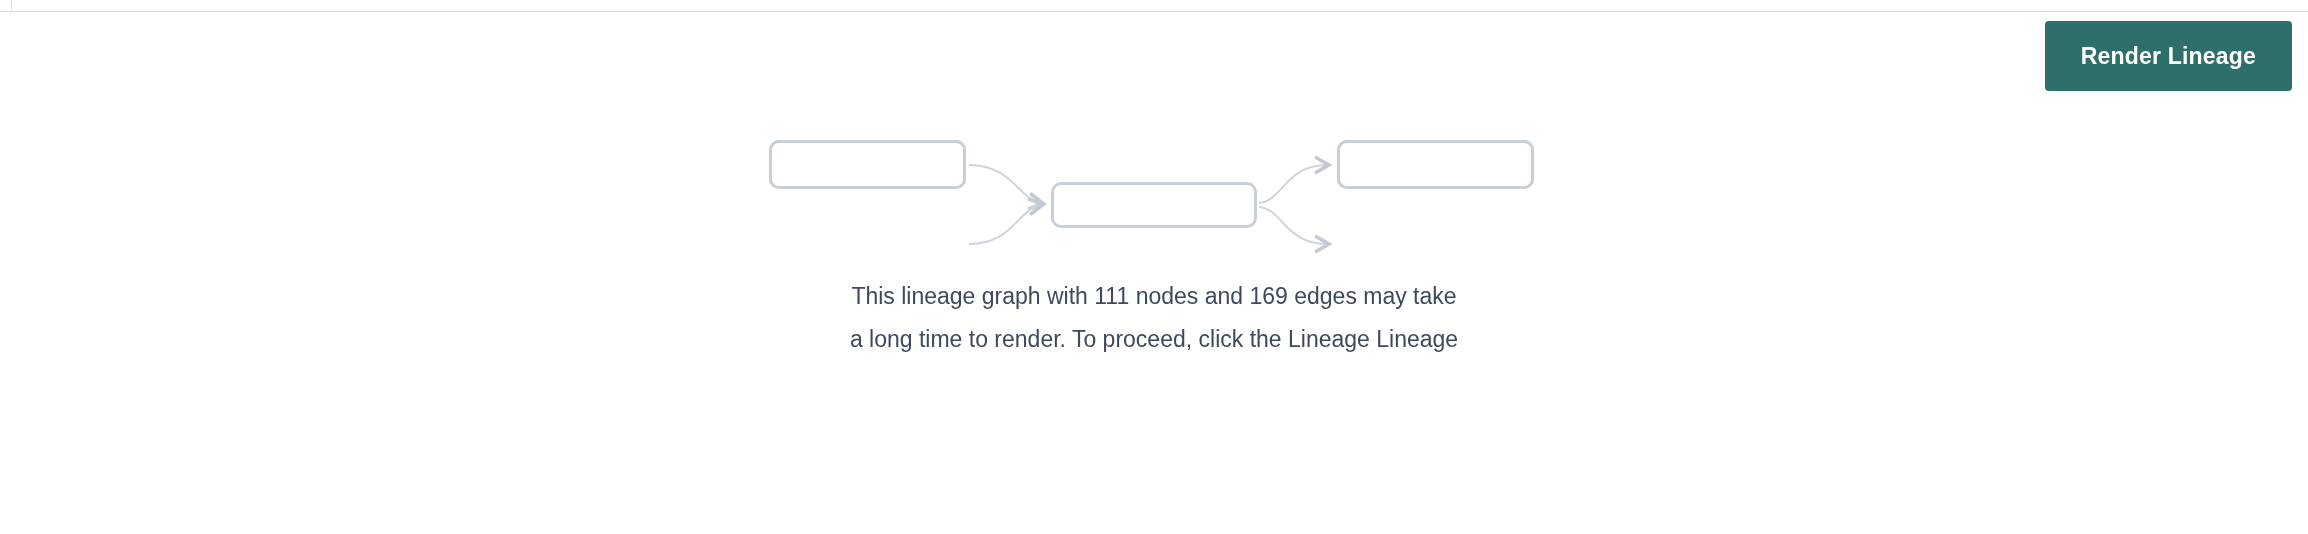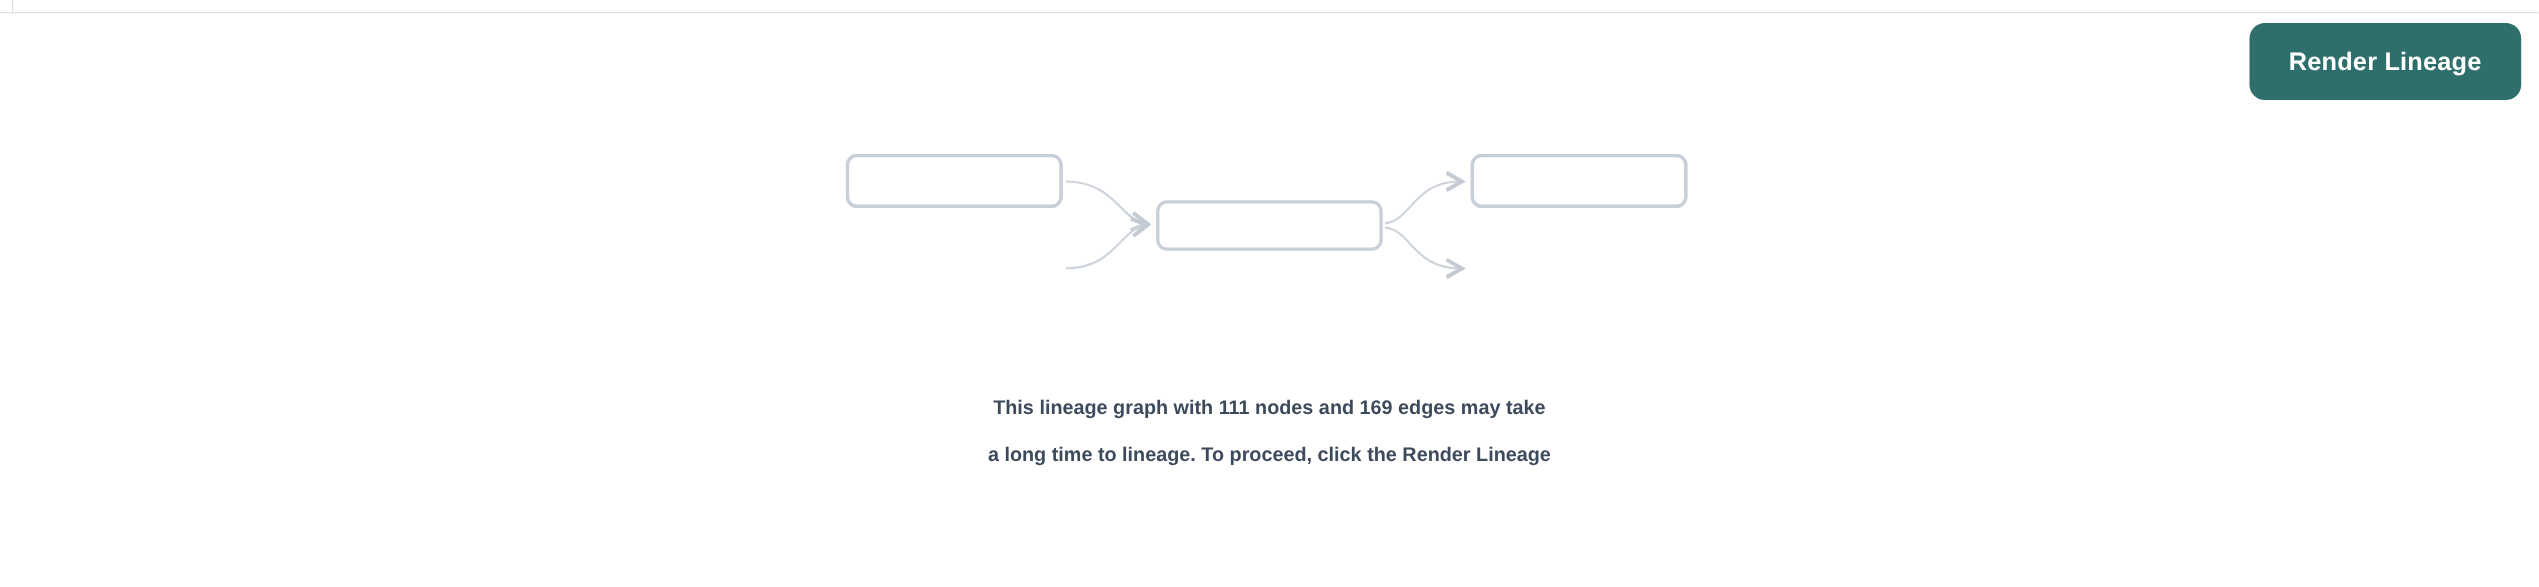--- a/index.html
+++ b/index.html
@@ -37,21 +37,21 @@
     right: 16px;
     height: 70px;
     padding: 0 36px;
     background: #2e6f6b;
     color: #ffffff;
     font-family: inherit;
     font-weight: 700;
     font-size: 23px;
     letter-spacing: 0.2px;
     border: none;
-    border-radius: 14px;
+    border-radius: 4px;
     cursor: pointer;
   }
   .content {
     width: 770px;
     margin: 0 auto;
     padding-top: 140px;
   }
   .graph {
     position: relative;
     width: 770px;
@@ -73,25 +73,24 @@
   .node.n5 { left: 568px; top: 80; }
   .edges {
     position: absolute;
     left: 0;
     top: 0;
     width: 770px;
     height: 135px;
     pointer-events: none;
   }
   .message {
-    margin-top: 74px;
     text-align: center;
     color: #3d4a5c;
-    font-size: 18px;
-    font-weight: 700;
+    font-size: 23px;
+    font-weight: 400;
     line-height: 43px;
   }
 </style>
 </head>
 <body>
 
 <div class="page">
 
   <div class="top-divider"></div>
   <div class="left-divider-notch"></div>
@@ -114,17 +113,17 @@
       </svg>
       <div class="node n1"></div>
       <div class="node n2"></div>
       <div class="node mid"></div>
       <div class="node n4"></div>
       <div class="node n5"></div>
     </div>
 
     <div class="message">
       <div>This lineage graph with 111 nodes and 169 edges may take</div>
-      <div>a long time to lineage. To proceed, click the Render Lineage</div>
+      <div>a long time to render. To proceed, click the Lineage Lineage</div>
     </div>
 
   </div>
 </div>
 
 </body></html>

